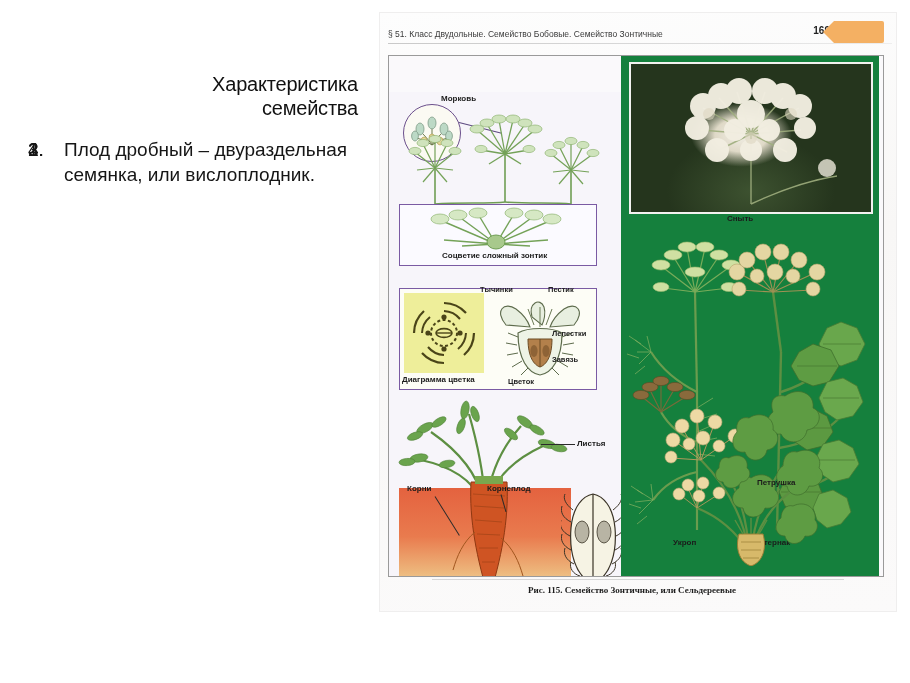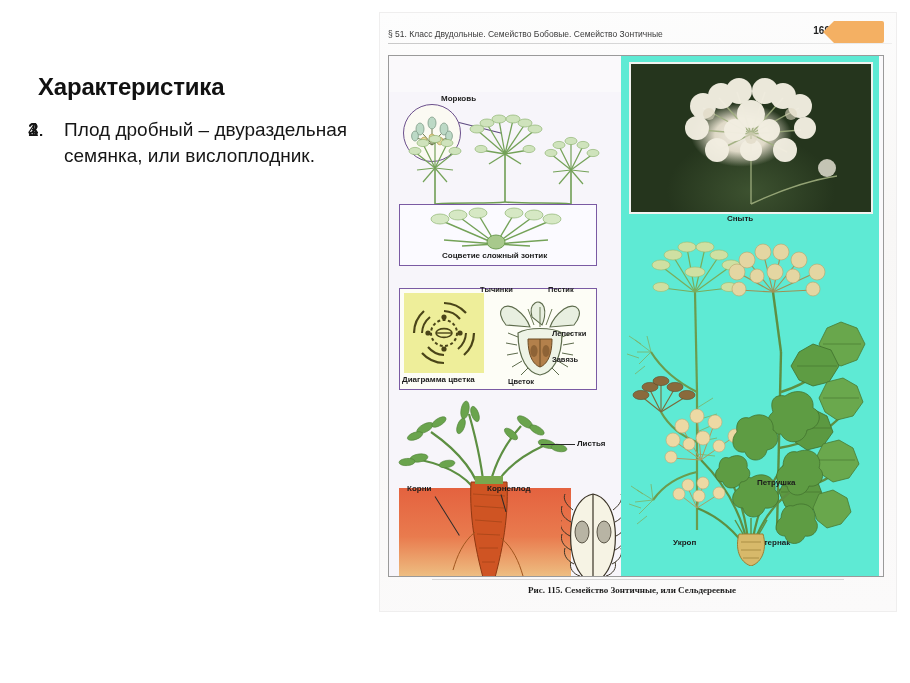--- a/index.html
+++ b/index.html
@@ -11,22 +11,22 @@
     overflow:hidden;
     position:relative;
   }
   .slide{position:absolute;inset:0;}
 
   
   .left-col{
     position:absolute;left:28px;top:72px;width:330px;
   }
   .slide-title{
-    font-size:24px;font-weight:bold;color:#111;
-    text-align:left;line-height:1.22;
+    font-size:20px;font-weight:normal;color:#111;
+    text-align:right;line-height:1.22;
     letter-spacing:-0.2px;
     margin:0 0 16px 0;
     padding-left:10px;
   }
   ol.char-list{
     list-style:none;margin:0;padding:0;
   }
   ol.char-list > li{
     position:relative;
     font-size:19px;color:#161616;
@@ -135,21 +135,21 @@
 
   
   .soil{
     position:absolute;left:10px;top:396px;width:172px;height:108px;
     background:linear-gradient(180deg,#e4623f 0%, #e97b4e 45%, #edb77c 78%, #f3e3a8 100%);
   }
 
   
   .col-right-ill{
     position:absolute;left:232px;top:0;right:4px;height:100%;
-    background:#5eead4;
+    background:#15803d;
   }
   .photo{
     position:absolute;left:8px;top:6px;width:240px;height:148px;
     border:2px solid #f3f2f0;
     background:
       radial-gradient(ellipse 70px 44px at 46% 48%, #f2efe6 0%, #dfd9c7 38%, rgba(70,86,48,0) 72%),
       radial-gradient(ellipse 120px 80px at 50% 86%, #3d5230 0%, #25351d 70%),
       linear-gradient(180deg,#18200f 0%, #26341b 46%, #33421f 100%);
     overflow:hidden;
   }
@@ -165,20 +165,21 @@
   }
 </style>
 </head>
 <body>
 
 <div class="slide">
 
   <div class="left-col">
     <div class="slide-title">
       <div>Характеристика</div>
+      <div>семейства</div>
     </div>
 
     <ol class="char-list">
       <li>
         <span class="num">1.</span>
       </li>
       <li>
         <span class="num">2.</span>
       </li>
       <li>

